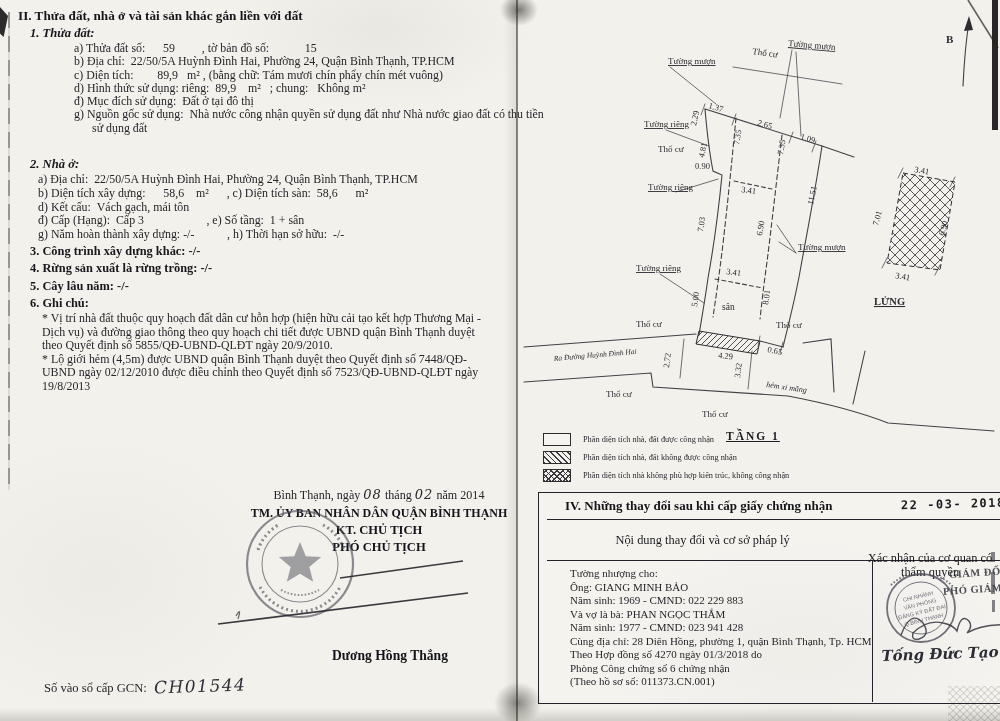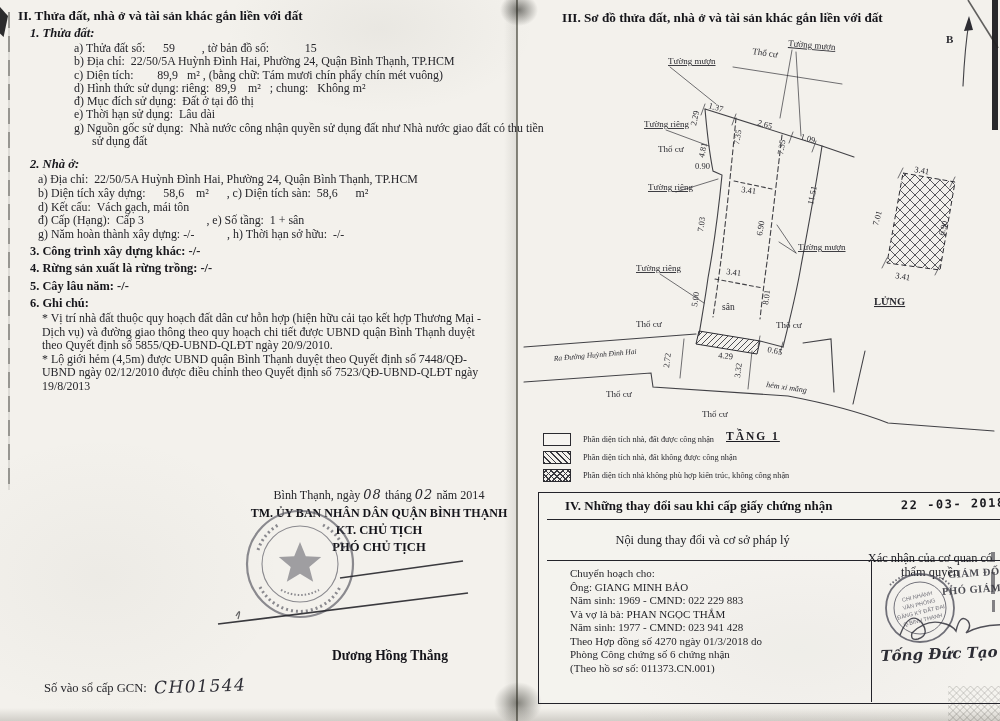--- a/index.html
+++ b/index.html
@@ -94,21 +94,20 @@
 
   <div class="abs h-title" style="left:18px;top:8px;">II. Thửa đất, nhà ở và tài sản khác gắn liền với đất</div>
   <div class="abs sub" style="left:30px;top:26px;">1. Thửa đất:</div>
   <div class="abs bodylines" style="left:38px;top:42px;margin-left:36px;">
 
   <div class="bodyline">a) Thửa đất số:&nbsp;&nbsp;&nbsp;&nbsp;&nbsp;&nbsp;59&nbsp;&nbsp;&nbsp;&nbsp;&nbsp;&nbsp;&nbsp;&nbsp;&nbsp;, tờ bản đồ số:&nbsp;&nbsp;&nbsp;&nbsp;&nbsp;&nbsp;&nbsp;&nbsp;&nbsp;&nbsp;&nbsp;&nbsp;15</div>
       <div class="bodyline">b) Địa chỉ:&nbsp;&nbsp;22/50/5A Huỳnh Đình Hai, Phường 24, Quận Bình Thạnh, TP.HCM</div>
       <div class="bodyline">c) Diện tích:&nbsp;&nbsp;&nbsp;&nbsp;&nbsp;&nbsp;&nbsp;&nbsp;89,9&nbsp;&nbsp;&nbsp;m² , (bằng chữ: Tám mươi chín phẩy chín mét vuông)</div>
       <div class="bodyline">d) Hình thức sử dụng: riêng:&nbsp;&nbsp;89,9&nbsp;&nbsp;&nbsp;&nbsp;m²&nbsp;&nbsp;&nbsp;; chung:&nbsp;&nbsp;&nbsp;Không m²</div>
       <div class="bodyline">đ) Mục đích sử dụng:&nbsp;&nbsp;Đất ở tại đô thị</div>
-      <div class="bodyline">e) Thời hạn sử dụng:&nbsp;&nbsp;Lâu dài</div>
       <div class="bodyline">g) Nguồn gốc sử dụng:&nbsp;&nbsp;Nhà nước công nhận quyền sử dụng đất như Nhà nước giao đất có thu tiền sử dụng đất</div>
     </div>
   <div class="abs sub" style="left:30px;top:157px;">2. Nhà ở:</div>
   <div class="abs bodylines s2lines" style="left:38px;top:173px;">
 
   <div class="bodyline">a) Địa chỉ:&nbsp;&nbsp;22/50/5A Huỳnh Đình Hai, Phường 24, Quận Bình Thạnh, TP.HCM</div>
       <div class="bodyline">b) Diện tích xây dựng:&nbsp;&nbsp;&nbsp;&nbsp;&nbsp;&nbsp;58,6&nbsp;&nbsp;&nbsp;&nbsp;m²&nbsp;&nbsp;&nbsp;&nbsp;&nbsp;&nbsp;, c) Diện tích sàn:&nbsp;&nbsp;58,6&nbsp;&nbsp;&nbsp;&nbsp;&nbsp;&nbsp;m²</div>
       <div class="bodyline">d) Kết cấu:&nbsp;&nbsp;Vách gạch, mái tôn</div>
       <div class="bodyline">đ) Cấp (Hạng):&nbsp;&nbsp;Cấp 3&nbsp;&nbsp;&nbsp;&nbsp;&nbsp;&nbsp;&nbsp;&nbsp;&nbsp;&nbsp;&nbsp;&nbsp;&nbsp;&nbsp;&nbsp;&nbsp;&nbsp;&nbsp;&nbsp;&nbsp;&nbsp;, e) Số tầng:&nbsp;&nbsp;1 + sân</div>
       <div class="bodyline">g) Năm hoàn thành xây dựng: -/-&nbsp;&nbsp;&nbsp;&nbsp;&nbsp;&nbsp;&nbsp;&nbsp;&nbsp;&nbsp;&nbsp;, h) Thời hạn sở hữu:&nbsp;&nbsp;-/-</div>
@@ -154,21 +153,20 @@
     <path d="M18,76 L268,45" stroke="#26262b" stroke-width="1.7" fill="none" opacity=".9"></path>
     <path d="M36,68 q6,-10 2,3" stroke="#26262b" stroke-width="1.2" fill="none" opacity=".7"></path>
   </svg>
   <div class="abs signername" style="left:300px;top:648px;">Dương Hồng Thắng</div>
 
   <div class="abs gcnline" style="left:44px;top:676px;">
     <span>Số vào sổ cấp GCN:</span>
     <span class="gcnvalue">CH01544</span>
   </div>
 
-  <div class="abs h-title" style="left:562px;top:10px;">III. Sơ đồ thửa đất, nhà ở và tài sản khác gắn liền với đất</div>
 
   <svg class="abs" style="left:520px;top:10px;width:480px;height:480px;" viewBox="0 0 480 480">
     <defs>
       <pattern id="hatchD" width="6" height="6" patternUnits="userSpaceOnUse">
         <path d="M0,6 L6,0" stroke="#3a3a40" stroke-width=".9"></path>
       </pattern>
       <pattern id="hatchX" width="10" height="10" patternUnits="userSpaceOnUse">
         <path d="M0,10 L10,0 M0,0 L10,10" stroke="#45454c" stroke-width=".9"></path>
       </pattern>
     </defs>
@@ -267,25 +265,26 @@
         <span>IV. Những thay đổi sau khi cấp giấy chứng nhận</span>
       </div>
     <div class="s4-datestamp">22 -03- 2018</div>
     <div class="s4-cols">
       <div class="s4-colhead c1">Nội dung thay đổi và cơ sở pháp lý</div>
       <div class="s4-colhead c2">Xác nhận của cơ quan có thẩm quyền</div>
     </div>
     <div class="s4-bodyrow">
       <div class="s4-left">
 
-      <div class="s4line">Chuyển hoạch cho:</div>
+      <div class="s4line">Tường nhượng cho:</div>
           <div class="s4line">Ông: GIANG MINH BẢO</div>
           <div class="s4line">Năm sinh: 1969 - CMND: 022 229 883</div>
           <div class="s4line">Và vợ là bà: PHAN NGỌC THẮM</div>
           <div class="s4line">Năm sinh: 1977 - CMND: 023 941 428</div>
+          <div class="s4line">Cùng địa chỉ: 28 Diên Hồng, phường 1, quận Bình Thạnh, Tp. HCM</div>
           <div class="s4line">Theo Hợp đồng số 4270 ngày 01/3/2018 do</div>
           <div class="s4line">Phòng Công chứng số 6 chứng nhận</div>
           <div class="s4line">(Theo hồ sơ số: 011373.CN.001)</div>
         </div>
       <div class="s4-right">
         <svg class="abs" style="left:6px;top:6px;width:86px;height:86px;" viewBox="0 0 86 86" opacity=".78">
           <circle cx="42" cy="41" r="34" fill="none" stroke="#4c4c58" stroke-width="1.8"></circle>
           <circle cx="42" cy="41" r="26" fill="none" stroke="#4c4c58" stroke-width="1"></circle>
           <g font-family="Liberation Sans, sans-serif" font-size="5.6" fill="#4c4c58" text-anchor="middle" transform="rotate(-14 42 41)">
             <text x="42" y="31">CHI NHÁNH</text>

